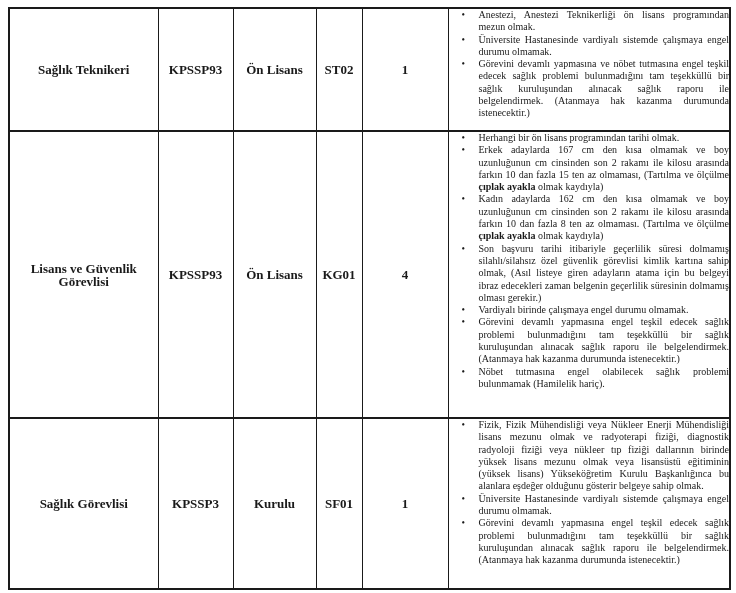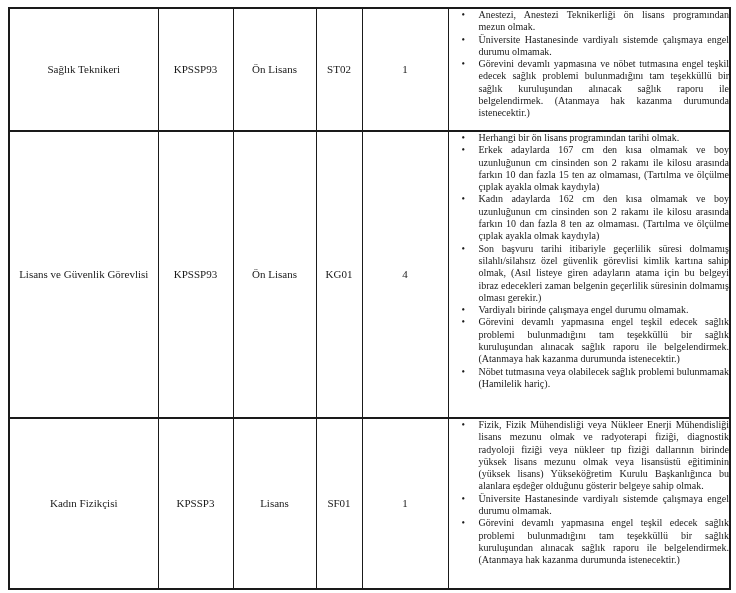--- a/index.html
+++ b/index.html
@@ -20,23 +20,24 @@
     border:2px solid #1a1a1a;
   }
   .doc-table td{
     border:1px solid #1a1a1a;
     border-bottom:2px solid #1a1a1a;
     padding:0;
   }
   .c-cell{
     text-align:center;
     vertical-align:middle;
-    font-size:11px;
+    font-size:13px;
     line-height:13px;
     padding:2px 3px;
+    font-weight:bold;
   }
   .req-cell{
     vertical-align:top;
     padding:4px 8px 4px 0;
   }
   .req-list{
     margin:0;
     padding:0;
     list-style:none;
   }
@@ -46,21 +47,21 @@
     font-size:10px;
     line-height:12.3px;
     text-align:justify;
   }
   .req-list .bullet{
     position:absolute;
     left:13px;
     top:0;
     font-size:10px;
   }
-  .req-list b{font-weight:normal;}
+  .req-list b{font-weight:bold;}
 </style>
 </head>
 <body>
 
 <table class="doc-table">
   <colgroup>
     <col style="width:149px">
     <col style="width:75px">
     <col style="width:83px">
     <col style="width:46px">
@@ -89,28 +90,28 @@
         <td class="c-cell">KG01</td>
         <td class="c-cell">4</td>
         <td class="req-cell">
           <ul class="req-list">
             <li><span class="bullet">•</span><span>Herhangi bir ön lisans programından tarihi olmak.</span></li>
             <li><span class="bullet">•</span><span>Erkek adaylarda 167 cm den kısa olmamak ve boy uzunluğunun cm cinsinden son 2 rakamı ile kilosu arasında farkın 10 dan fazla 15 ten az olmaması, (Tartılma ve ölçülme </span><b>çıplak ayakla</b><span> olmak kaydıyla)</span></li>
             <li><span class="bullet">•</span><span>Kadın adaylarda 162 cm den kısa olmamak ve boy uzunluğunun cm cinsinden son 2 rakamı ile kilosu arasında farkın 10 dan fazla 8 ten az olmaması. (Tartılma ve ölçülme </span><b>çıplak ayakla</b><span> olmak kaydıyla)</span></li>
             <li><span class="bullet">•</span><span>Son başvuru tarihi itibariyle geçerlilik süresi dolmamış silahlı/silahsız özel güvenlik görevlisi kimlik kartına sahip olmak, (Asıl listeye giren adayların atama için bu belgeyi ibraz edecekleri zaman belgenin geçerlilik süresinin dolmamış olması gerekir.)</span></li>
             <li><span class="bullet">•</span><span>Vardiyalı birinde çalışmaya engel durumu olmamak.</span></li>
             <li><span class="bullet">•</span><span>Görevini devamlı yapmasına engel teşkil edecek sağlık problemi bulunmadığını tam teşekküllü bir sağlık kuruluşundan alınacak sağlık raporu ile belgelendirmek. (Atanmaya hak kazanma durumunda istenecektir.)</span></li>
-            <li><span class="bullet">•</span><span>Nöbet tutmasına veya olabilecek sağlık problemi bulunmamak (Hamilelik hariç).</span></li>
+            <li><span class="bullet">•</span><span>Nöbet tutmasına engel olabilecek sağlık problemi bulunmamak (Hamilelik hariç).</span></li>
           </ul>
         </td>
       </tr>
       <tr style="height: 171px;">
-        <td class="c-cell">Kadın Fizikçisi</td>
+        <td class="c-cell">Sağlık Görevlisi</td>
         <td class="c-cell">KPSSP3</td>
-        <td class="c-cell">Lisans</td>
+        <td class="c-cell">Kurulu</td>
         <td class="c-cell">SF01</td>
         <td class="c-cell">1</td>
         <td class="req-cell">
           <ul class="req-list">
             <li><span class="bullet">•</span><span>Fizik, Fizik Mühendisliği veya Nükleer Enerji Mühendisliği lisans mezunu olmak ve radyoterapi fiziği, diagnostik radyoloji fiziği veya nükleer tıp fiziği dallarının birinde yüksek lisans mezunu olmak veya lisansüstü eğitiminin (yüksek lisans) Yükseköğretim Kurulu Başkanlığınca bu alanlara eşdeğer olduğunu gösterir belgeye sahip olmak.</span></li>
             <li><span class="bullet">•</span><span>Üniversite Hastanesinde vardiyalı sistemde çalışmaya engel durumu olmamak.</span></li>
             <li><span class="bullet">•</span><span>Görevini devamlı yapmasına engel teşkil edecek sağlık problemi bulunmadığını tam teşekküllü bir sağlık kuruluşundan alınacak sağlık raporu ile belgelendirmek. (Atanmaya hak kazanma durumunda istenecektir.)</span></li>
           </ul>
         </td>
       </tr>

